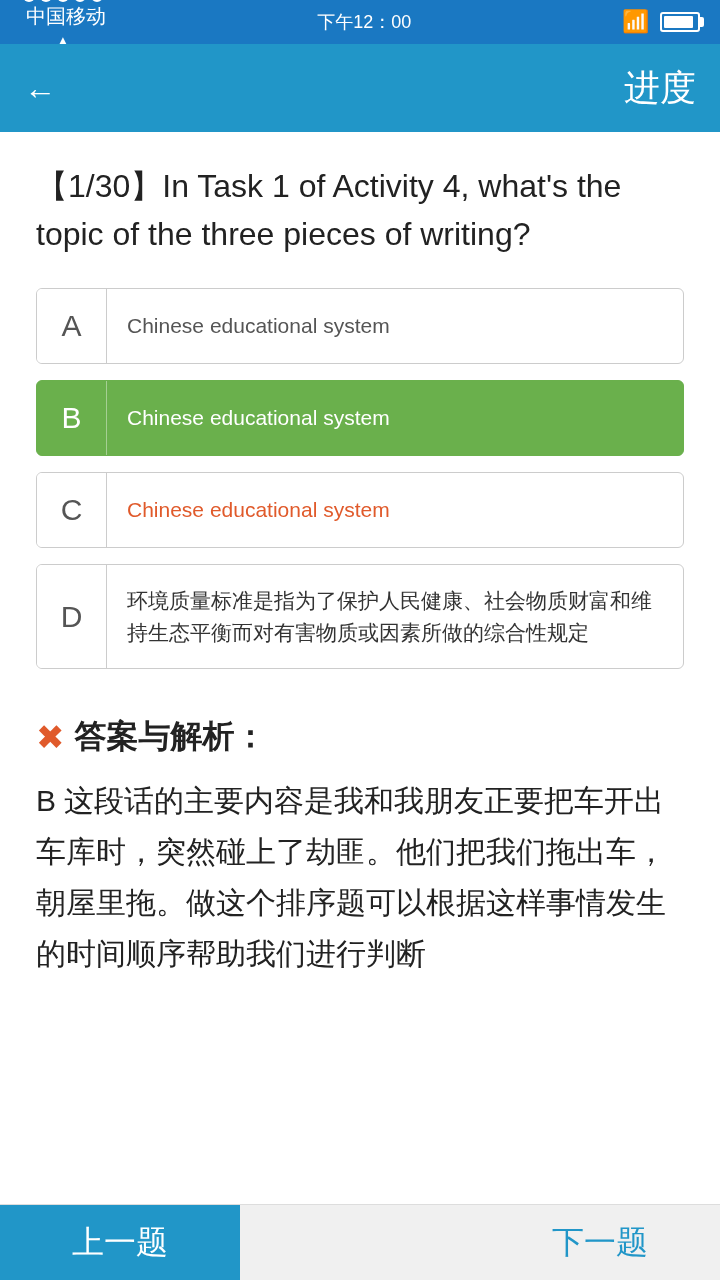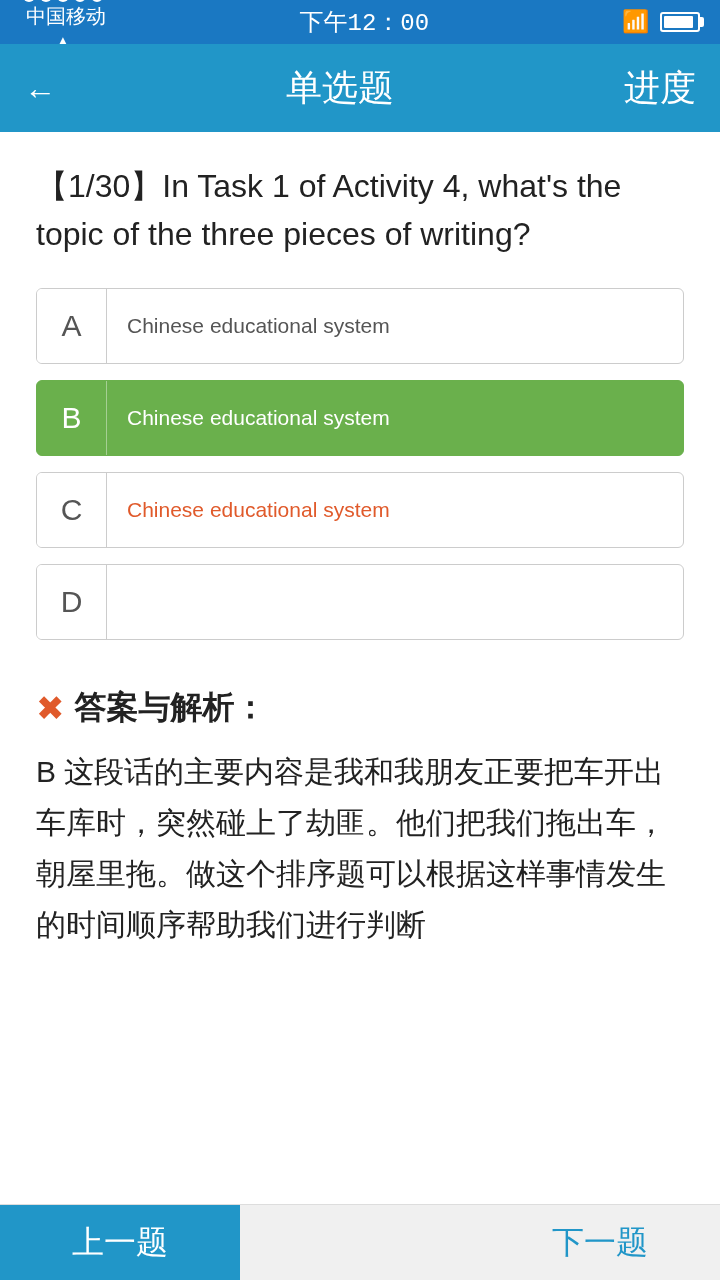--- a/index.html
+++ b/index.html
@@ -27,21 +27,21 @@
     .status-left { display: flex; align-items: center; gap: 1px; flex-direction: column; }
     .status-dots { display: flex; gap: 5px; }
     .dot {
       width: 12px; height: 12px;
       border-radius: 50%;
       background: white;
     }
     .dot.empty { background: transparent; border: 2px solid white; }
     .status-carrier { font-size: 20px; margin-left: 6px; }
     .status-wifi { font-size: 20px; }
-    .status-center { font-size: 24px; font-weight: 400; font-family: Liberation Mono, monospace; }
+    .status-center { font-size: 18px; font-weight: 400; }
     .status-right { display: flex; align-items: center; gap: 10px; }
     .status-bt { font-size: 22px; }
     .battery {
       width: 40px; height: 20px;
       border: 2px solid white;
       border-radius: 3px;
       position: relative;
       display: flex;
       align-items: center;
       padding: 2px;
@@ -252,21 +252,20 @@
   <div class="status-right">
     <span class="status-bt">📶</span>
     <div class="battery">
       <div class="battery-fill"></div>
     </div>
   </div>
 </div>
 
 <div class="header">
   <span class="back-btn">←</span>
-  <span class="header-title">单选题</span>
   <span class="progress-btn">进度</span>
 </div>
 
 <div class="main">
 
   <div class="question">
     <span>【1/30】</span><span>In Task 1 of Activity 4, what's the topic of the three pieces of writing?</span>
   </div>
 
   <div class="options">
@@ -281,20 +280,21 @@
       <div class="option-text">Chinese educational system</div>
     </div>
 
     <div class="option option-c">
       <div class="option-letter">C</div>
       <div class="option-text">Chinese educational system</div>
     </div>
 
     <div class="option option-d">
       <div class="option-letter">D</div>
+      <div class="option-text">环境质量标准是指为了保护人民健康、社会物质财富和维持生态平衡而对有害物质或因素所做的综合性规定</div>
     </div>
 
   </div>
 
   <div class="answer-section">
     <div class="answer-header">
       <span class="answer-icon" style="color: #e05a2b;">✖</span>
       <span class="answer-label">答案与解析：</span>
     </div>
     <div class="answer-body">

